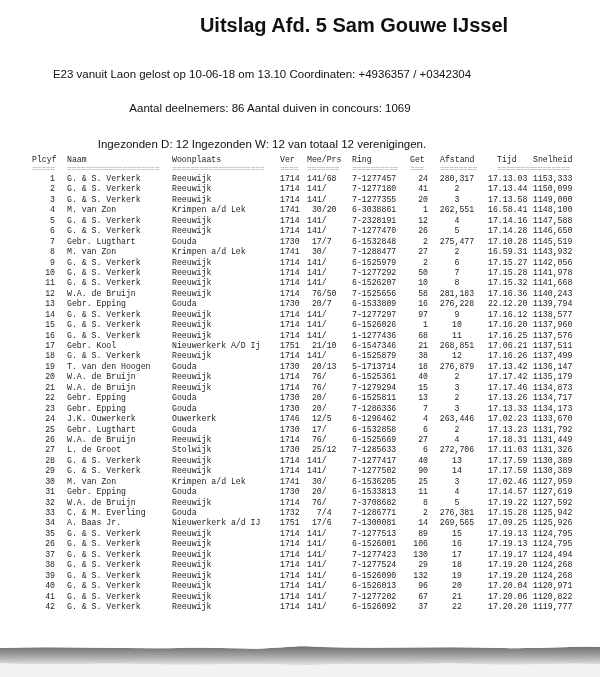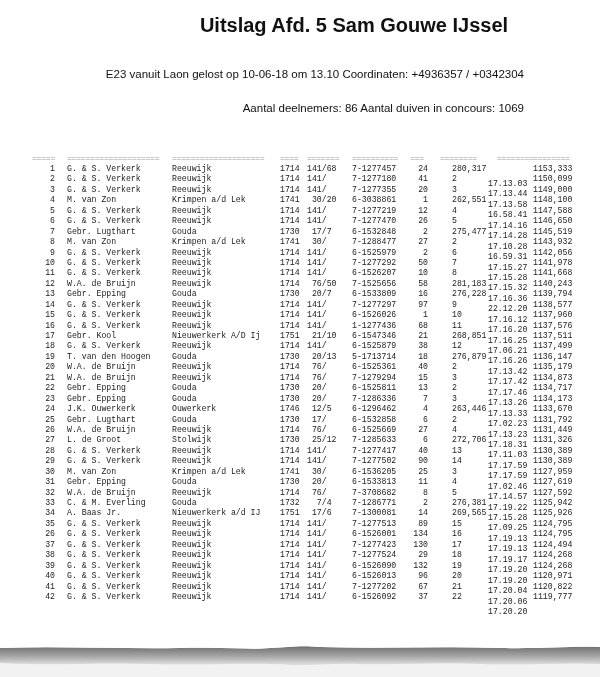--- a/index.html
+++ b/index.html
@@ -7,79 +7,92 @@
     width: 600px; height: 677px; overflow: hidden; position: relative;
     background: #ffffff; color: #111;
     font-family: "Liberation Sans", sans-serif;
   }
   .page { position: absolute; left: 0; top: 0; width: 600px; height: 677px; background: #fff; }
   .title {
     position: absolute; top: 14px; left: 6px; width: 600px; text-align: center;
     font-weight: bold; font-size: 20px; color: #111; padding-left: 48px;
   }
   .subline {
-    position: absolute; left: 0; width: 524px; text-align: right;
+    position: absolute; left: 0; width: 524px; text-align: center;
     font-size: 11.5px; color: #111;
   }
   .l1 { top: 68px; }
-  .l2 { top: 102px; }
+  .l2 { top: 102px; padding-left: 8px; }
   .l3 { top: 138px; }
   .tbl {
     position: absolute; left: 0; top: 155px; width: 600px;
     font-family: "Liberation Mono", monospace; font-size: 8.2px; color: #222;
   }
   .row { position: relative; height: 10.45px; line-height: 10.45px; white-space: pre; }
   .hdr { height: 10px; }
   .sep { height: 9px; line-height: 8px; color: #999; letter-spacing: -0.3px; }
   .c { position: absolute; top: 0; }
   .c-plc { left: 22px; width: 33px; text-align: right; }
   .c-plc-h { left: 32px; }
   .c-naam { left: 67px; }
   .c-woon { left: 172px; }
   .c-ver { left: 280px; }
   .c-mee { left: 307px; width: 40px; }
   .c-ring { left: 352px; }
   .c-get { left: 400px; width: 28px; text-align: right; }
   .c-get-h { left: 410px; }
-  .c-afst { left: 452px; width: 50px; }
+  .c-afst { left: 432px; width: 50px; text-align: center; }
   .c-afst-h { left: 440px; }
-  .c-tijd { left: 488px; margin-top: 15px; }
+  .c-tijd { left: 488px; }
   .c-tijd-h { left: 497px; }
   .c-snel { left: 533px; }
   .tear {
     position: absolute; left: 0; top: 642px; width: 600px; height: 35px;
   }
 </style>
 </head>
 <body>
 
 <div class="page">
   <div class="title">Uitslag Afd. 5 Sam Gouwe IJssel</div>
   <div class="subline l1">E23 vanuit Laon gelost op 10-06-18 om 13.10 Coordinaten: +4936357 / +0342304</div>
   <div class="subline l2">Aantal deelnemers: 86 Aantal duiven in concours: 1069</div>
+  <div class="subline l3">Ingezonden D: 12 Ingezonden W: 12 van totaal 12 verenigingen.</div>
 
   <div class="tbl">
+    <div class="row hdr">
+      <span class="c c-plc-h">Plcyf</span>
+      <span class="c c-naam">Naam</span>
+      <span class="c c-woon">Woonplaats</span>
+      <span class="c c-ver">Ver</span>
+      <span class="c c-mee">Mee/Prs</span>
+      <span class="c c-ring">Ring</span>
+      <span class="c c-get-h">Get</span>
+      <span class="c c-afst-h">Afstand</span>
+      <span class="c c-tijd-h">Tijd</span>
+      <span class="c c-snel">Snelheid</span>
+    </div>
     <div class="row sep">
       <span class="c c-plc-h">=====</span>
       <span class="c c-naam">====================</span>
       <span class="c c-woon">====================</span>
       <span class="c c-ver">====</span>
       <span class="c c-mee">=======</span>
       <span class="c c-ring">==========</span>
       <span class="c c-get-h">===</span>
       <span class="c c-afst-h">========</span>
       <span class="c c-tijd-h">========</span>
       <span class="c c-snel">========</span>
     </div>
     <div id="rows">
         <div class="row"><span class="c c-plc">1</span><span class="c c-naam">G. &amp; S. Verkerk</span><span class="c c-woon">Reeuwijk</span><span class="c c-ver">1714</span><span class="c c-mee">141/68</span><span class="c c-ring">7-1277457</span><span class="c c-get">24</span><span class="c c-afst">280,317</span><span class="c c-tijd">17.13.03</span><span class="c c-snel">1153,333</span></div>
         <div class="row"><span class="c c-plc">2</span><span class="c c-naam">G. &amp; S. Verkerk</span><span class="c c-woon">Reeuwijk</span><span class="c c-ver">1714</span><span class="c c-mee">141/</span><span class="c c-ring">7-1277180</span><span class="c c-get">41</span><span class="c c-afst">2</span><span class="c c-tijd">17.13.44</span><span class="c c-snel">1150,099</span></div>
         <div class="row"><span class="c c-plc">3</span><span class="c c-naam">G. &amp; S. Verkerk</span><span class="c c-woon">Reeuwijk</span><span class="c c-ver">1714</span><span class="c c-mee">141/</span><span class="c c-ring">7-1277355</span><span class="c c-get">20</span><span class="c c-afst">3</span><span class="c c-tijd">17.13.58</span><span class="c c-snel">1149,000</span></div>
         <div class="row"><span class="c c-plc">4</span><span class="c c-naam">M. van Zon</span><span class="c c-woon">Krimpen a/d Lek</span><span class="c c-ver">1741</span><span class="c c-mee"> 30/20</span><span class="c c-ring">6-3038861</span><span class="c c-get">1</span><span class="c c-afst">262,551</span><span class="c c-tijd">16.58.41</span><span class="c c-snel">1148,100</span></div>
-        <div class="row"><span class="c c-plc">5</span><span class="c c-naam">G. &amp; S. Verkerk</span><span class="c c-woon">Reeuwijk</span><span class="c c-ver">1714</span><span class="c c-mee">141/</span><span class="c c-ring">7-1277219</span><span class="c c-get">12</span><span class="c c-afst">4</span><span class="c c-tijd">17.14.16</span><span class="c c-snel">1147,588</span></div>
+        <div class="row"><span class="c c-plc">5</span><span class="c c-naam">G. &amp; S. Verkerk</span><span class="c c-woon">Reeuwijk</span><span class="c c-ver">1714</span><span class="c c-mee">141/</span><span class="c c-ring">7-2328191</span><span class="c c-get">12</span><span class="c c-afst">4</span><span class="c c-tijd">17.14.16</span><span class="c c-snel">1147,588</span></div>
         <div class="row"><span class="c c-plc">6</span><span class="c c-naam">G. &amp; S. Verkerk</span><span class="c c-woon">Reeuwijk</span><span class="c c-ver">1714</span><span class="c c-mee">141/</span><span class="c c-ring">7-1277470</span><span class="c c-get">26</span><span class="c c-afst">5</span><span class="c c-tijd">17.14.28</span><span class="c c-snel">1146,650</span></div>
         <div class="row"><span class="c c-plc">7</span><span class="c c-naam">Gebr. Lugthart</span><span class="c c-woon">Gouda</span><span class="c c-ver">1730</span><span class="c c-mee"> 17/7</span><span class="c c-ring">6-1532848</span><span class="c c-get">2</span><span class="c c-afst">275,477</span><span class="c c-tijd">17.10.28</span><span class="c c-snel">1145,519</span></div>
         <div class="row"><span class="c c-plc">8</span><span class="c c-naam">M. van Zon</span><span class="c c-woon">Krimpen a/d Lek</span><span class="c c-ver">1741</span><span class="c c-mee"> 30/</span><span class="c c-ring">7-1288477</span><span class="c c-get">27</span><span class="c c-afst">2</span><span class="c c-tijd">16.59.31</span><span class="c c-snel">1143,932</span></div>
         <div class="row"><span class="c c-plc">9</span><span class="c c-naam">G. &amp; S. Verkerk</span><span class="c c-woon">Reeuwijk</span><span class="c c-ver">1714</span><span class="c c-mee">141/</span><span class="c c-ring">6-1525979</span><span class="c c-get">2</span><span class="c c-afst">6</span><span class="c c-tijd">17.15.27</span><span class="c c-snel">1142,056</span></div>
         <div class="row"><span class="c c-plc">10</span><span class="c c-naam">G. &amp; S. Verkerk</span><span class="c c-woon">Reeuwijk</span><span class="c c-ver">1714</span><span class="c c-mee">141/</span><span class="c c-ring">7-1277292</span><span class="c c-get">50</span><span class="c c-afst">7</span><span class="c c-tijd">17.15.28</span><span class="c c-snel">1141,978</span></div>
         <div class="row"><span class="c c-plc">11</span><span class="c c-naam">G. &amp; S. Verkerk</span><span class="c c-woon">Reeuwijk</span><span class="c c-ver">1714</span><span class="c c-mee">141/</span><span class="c c-ring">6-1526207</span><span class="c c-get">10</span><span class="c c-afst">8</span><span class="c c-tijd">17.15.32</span><span class="c c-snel">1141,668</span></div>
         <div class="row"><span class="c c-plc">12</span><span class="c c-naam">W.A. de Bruijn</span><span class="c c-woon">Reeuwijk</span><span class="c c-ver">1714</span><span class="c c-mee"> 76/50</span><span class="c c-ring">7-1525656</span><span class="c c-get">58</span><span class="c c-afst">281,183</span><span class="c c-tijd">17.16.36</span><span class="c c-snel">1140,243</span></div>
         <div class="row"><span class="c c-plc">13</span><span class="c c-naam">Gebr. Epping</span><span class="c c-woon">Gouda</span><span class="c c-ver">1730</span><span class="c c-mee"> 20/7</span><span class="c c-ring">6-1533809</span><span class="c c-get">16</span><span class="c c-afst">276,228</span><span class="c c-tijd">22.12.20</span><span class="c c-snel">1139,794</span></div>
         <div class="row"><span class="c c-plc">14</span><span class="c c-naam">G. &amp; S. Verkerk</span><span class="c c-woon">Reeuwijk</span><span class="c c-ver">1714</span><span class="c c-mee">141/</span><span class="c c-ring">7-1277297</span><span class="c c-get">97</span><span class="c c-afst">9</span><span class="c c-tijd">17.16.12</span><span class="c c-snel">1138,577</span></div>
         <div class="row"><span class="c c-plc">15</span><span class="c c-naam">G. &amp; S. Verkerk</span><span class="c c-woon">Reeuwijk</span><span class="c c-ver">1714</span><span class="c c-mee">141/</span><span class="c c-ring">6-1526026</span><span class="c c-get">1</span><span class="c c-afst">10</span><span class="c c-tijd">17.16.20</span><span class="c c-snel">1137,960</span></div>
@@ -96,21 +109,21 @@
         <div class="row"><span class="c c-plc">26</span><span class="c c-naam">W.A. de Bruijn</span><span class="c c-woon">Reeuwijk</span><span class="c c-ver">1714</span><span class="c c-mee"> 76/</span><span class="c c-ring">6-1525669</span><span class="c c-get">27</span><span class="c c-afst">4</span><span class="c c-tijd">17.18.31</span><span class="c c-snel">1131,449</span></div>
         <div class="row"><span class="c c-plc">27</span><span class="c c-naam">L. de Groot</span><span class="c c-woon">Stolwijk</span><span class="c c-ver">1730</span><span class="c c-mee"> 25/12</span><span class="c c-ring">7-1285633</span><span class="c c-get">6</span><span class="c c-afst">272,706</span><span class="c c-tijd">17.11.03</span><span class="c c-snel">1131,326</span></div>
         <div class="row"><span class="c c-plc">28</span><span class="c c-naam">G. &amp; S. Verkerk</span><span class="c c-woon">Reeuwijk</span><span class="c c-ver">1714</span><span class="c c-mee">141/</span><span class="c c-ring">7-1277417</span><span class="c c-get">40</span><span class="c c-afst">13</span><span class="c c-tijd">17.17.59</span><span class="c c-snel">1130,389</span></div>
         <div class="row"><span class="c c-plc">29</span><span class="c c-naam">G. &amp; S. Verkerk</span><span class="c c-woon">Reeuwijk</span><span class="c c-ver">1714</span><span class="c c-mee">141/</span><span class="c c-ring">7-1277502</span><span class="c c-get">90</span><span class="c c-afst">14</span><span class="c c-tijd">17.17.59</span><span class="c c-snel">1130,389</span></div>
         <div class="row"><span class="c c-plc">30</span><span class="c c-naam">M. van Zon</span><span class="c c-woon">Krimpen a/d Lek</span><span class="c c-ver">1741</span><span class="c c-mee"> 30/</span><span class="c c-ring">6-1536205</span><span class="c c-get">25</span><span class="c c-afst">3</span><span class="c c-tijd">17.02.46</span><span class="c c-snel">1127,959</span></div>
         <div class="row"><span class="c c-plc">31</span><span class="c c-naam">Gebr. Epping</span><span class="c c-woon">Gouda</span><span class="c c-ver">1730</span><span class="c c-mee"> 20/</span><span class="c c-ring">6-1533813</span><span class="c c-get">11</span><span class="c c-afst">4</span><span class="c c-tijd">17.14.57</span><span class="c c-snel">1127,619</span></div>
         <div class="row"><span class="c c-plc">32</span><span class="c c-naam">W.A. de Bruijn</span><span class="c c-woon">Reeuwijk</span><span class="c c-ver">1714</span><span class="c c-mee"> 76/</span><span class="c c-ring">7-3708682</span><span class="c c-get">8</span><span class="c c-afst">5</span><span class="c c-tijd">17.19.22</span><span class="c c-snel">1127,592</span></div>
         <div class="row"><span class="c c-plc">33</span><span class="c c-naam">C. &amp; M. Everling</span><span class="c c-woon">Gouda</span><span class="c c-ver">1732</span><span class="c c-mee">  7/4</span><span class="c c-ring">7-1286771</span><span class="c c-get">2</span><span class="c c-afst">276,381</span><span class="c c-tijd">17.15.28</span><span class="c c-snel">1125,942</span></div>
         <div class="row"><span class="c c-plc">34</span><span class="c c-naam">A. Baas Jr.</span><span class="c c-woon">Nieuwerkerk a/d IJ</span><span class="c c-ver">1751</span><span class="c c-mee"> 17/6</span><span class="c c-ring">7-1300081</span><span class="c c-get">14</span><span class="c c-afst">269,565</span><span class="c c-tijd">17.09.25</span><span class="c c-snel">1125,926</span></div>
         <div class="row"><span class="c c-plc">35</span><span class="c c-naam">G. &amp; S. Verkerk</span><span class="c c-woon">Reeuwijk</span><span class="c c-ver">1714</span><span class="c c-mee">141/</span><span class="c c-ring">7-1277513</span><span class="c c-get">89</span><span class="c c-afst">15</span><span class="c c-tijd">17.19.13</span><span class="c c-snel">1124,795</span></div>
-        <div class="row"><span class="c c-plc">26</span><span class="c c-naam">G. &amp; S. Verkerk</span><span class="c c-woon">Reeuwijk</span><span class="c c-ver">1714</span><span class="c c-mee">141/</span><span class="c c-ring">6-1526001</span><span class="c c-get">134</span><span class="c c-afst">16</span><span class="c c-tijd">17.19.13</span><span class="c c-snel">1124,795</span></div>
+        <div class="row"><span class="c c-plc">26</span><span class="c c-naam">G. &amp; S. Verkerk</span><span class="c c-woon">Reeuwijk</span><span class="c c-ver">1714</span><span class="c c-mee">141/</span><span class="c c-ring">6-1526001</span><span class="c c-get">106</span><span class="c c-afst">16</span><span class="c c-tijd">17.19.13</span><span class="c c-snel">1124,795</span></div>
         <div class="row"><span class="c c-plc">37</span><span class="c c-naam">G. &amp; S. Verkerk</span><span class="c c-woon">Reeuwijk</span><span class="c c-ver">1714</span><span class="c c-mee">141/</span><span class="c c-ring">7-1277423</span><span class="c c-get">130</span><span class="c c-afst">17</span><span class="c c-tijd">17.19.17</span><span class="c c-snel">1124,494</span></div>
         <div class="row"><span class="c c-plc">38</span><span class="c c-naam">G. &amp; S. Verkerk</span><span class="c c-woon">Reeuwijk</span><span class="c c-ver">1714</span><span class="c c-mee">141/</span><span class="c c-ring">7-1277524</span><span class="c c-get">29</span><span class="c c-afst">18</span><span class="c c-tijd">17.19.20</span><span class="c c-snel">1124,268</span></div>
         <div class="row"><span class="c c-plc">39</span><span class="c c-naam">G. &amp; S. Verkerk</span><span class="c c-woon">Reeuwijk</span><span class="c c-ver">1714</span><span class="c c-mee">141/</span><span class="c c-ring">6-1526090</span><span class="c c-get">132</span><span class="c c-afst">19</span><span class="c c-tijd">17.19.20</span><span class="c c-snel">1124,268</span></div>
         <div class="row"><span class="c c-plc">40</span><span class="c c-naam">G. &amp; S. Verkerk</span><span class="c c-woon">Reeuwijk</span><span class="c c-ver">1714</span><span class="c c-mee">141/</span><span class="c c-ring">6-1526013</span><span class="c c-get">96</span><span class="c c-afst">20</span><span class="c c-tijd">17.20.04</span><span class="c c-snel">1120,971</span></div>
         <div class="row"><span class="c c-plc">41</span><span class="c c-naam">G. &amp; S. Verkerk</span><span class="c c-woon">Reeuwijk</span><span class="c c-ver">1714</span><span class="c c-mee">141/</span><span class="c c-ring">7-1277202</span><span class="c c-get">67</span><span class="c c-afst">21</span><span class="c c-tijd">17.20.06</span><span class="c c-snel">1120,822</span></div>
         <div class="row"><span class="c c-plc">42</span><span class="c c-naam">G. &amp; S. Verkerk</span><span class="c c-woon">Reeuwijk</span><span class="c c-ver">1714</span><span class="c c-mee">141/</span><span class="c c-ring">6-1526092</span><span class="c c-get">37</span><span class="c c-afst">22</span><span class="c c-tijd">17.20.20</span><span class="c c-snel">1119,777</span></div>
       </div>
   </div>
 
   <svg class="tear" viewBox="0 0 600 35" preserveAspectRatio="none">

